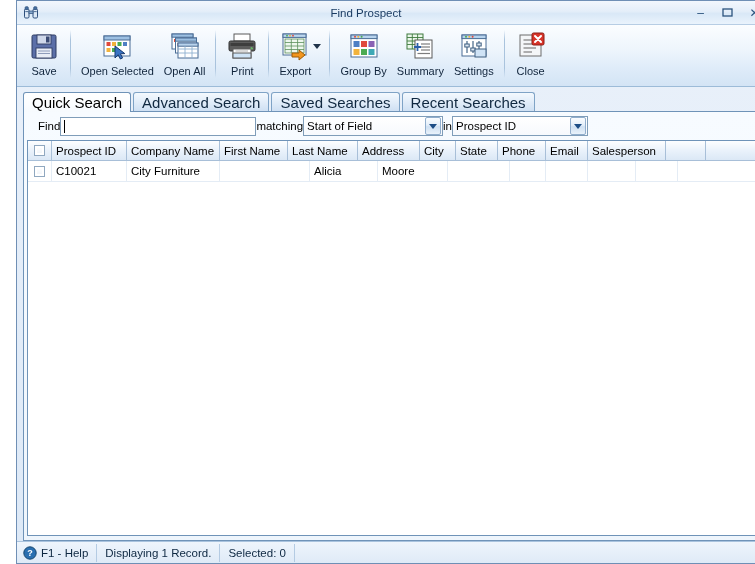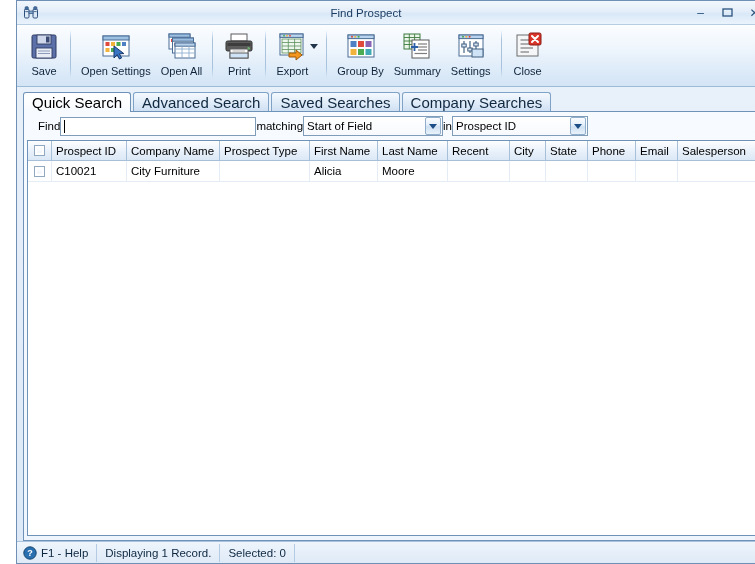--- a/index.html
+++ b/index.html
@@ -339,21 +339,21 @@
           <rect x="3" y="6" width="26" height="4" fill="#9dc0e2" stroke="#4a6d95" stroke-width="1"></rect>
           <rect x="5.5" y="12" width="4" height="4" fill="#e04a3d"></rect>
           <rect x="11" y="12" width="4" height="4" fill="#f2b33c"></rect>
           <rect x="16.5" y="12" width="4" height="4" fill="#4bab52"></rect>
           <rect x="22" y="12" width="4" height="4" fill="#4f80c4"></rect>
           <rect x="5.5" y="18" width="4" height="4" fill="#f2b33c"></rect>
           <rect x="11" y="18" width="4" height="4" fill="#4bab52"></rect>
           <path d="M14 16 L14 28 L17.2 24.7 L19.4 29 L21.6 27.9 L19.4 23.8 L23.8 23.6 Z" fill="#3a74c4" stroke="#16386e" stroke-width="1" stroke-linejoin="round"></path>
         </svg>
       </span>
-      <span class="tb-lbl">Open Settings</span>
+      <span class="tb-lbl">Open Selected</span>
     </div>
 
     <div class="tb-item">
       <span class="tb-ico">
         <svg width="32" height="32" viewBox="0 0 32 32">
           <rect x="3" y="4" width="21" height="15" fill="#ffffff" stroke="#4a6d95" stroke-width="1"></rect>
           <rect x="3" y="4" width="21" height="3.2" fill="#9dc0e2" stroke="#4a6d95" stroke-width="1"></rect>
           <rect x="5" y="9" width="3.4" height="3" fill="#e04a3d"></rect>
             <rect x="9.5" y="9" width="3.4" height="3" fill="#f2b33c"></rect>
             <rect x="14" y="9" width="3.4" height="3" fill="#4bab52"></rect>
@@ -501,21 +501,21 @@
     <div class="tab active">
       <span>Quick Search</span>
     </div>
     <div class="tab">
       <span>Advanced Search</span>
     </div>
     <div class="tab">
       <span>Saved Searches</span>
     </div>
     <div class="tab">
-      <span>Company Searches</span>
+      <span>Recent Searches</span>
     </div>
   </div>
 
   <div id="tabpanel">
 
     <div id="findrow">
       <span class="lbl" style="margin-left:8px;">Find</span>
       <div class="txtbox" id="find-input">
         <span placeholder=""></span>
         <span class="caret-bar"></span>
@@ -540,31 +540,28 @@
       <div id="gridhead">
           <div class="hcell chk" style="width: 24px; flex: 0 0 24px;">
             <span class="gcheck inner"></span>
           </div>
           <div class="hcell" style="width: 75px; flex: 0 0 75px;">
             <span>Prospect ID</span>
           </div>
           <div class="hcell" style="width: 93px; flex: 0 0 93px;">
             <span>Company Name</span>
           </div>
-          <div class="hcell" style="width: 90px; flex: 0 0 90px;">
-            <span>Prospect Type</span>
-          </div>
           <div class="hcell" style="width: 68px; flex: 0 0 68px;">
             <span>First Name</span>
           </div>
           <div class="hcell" style="width: 70px; flex: 0 0 70px;">
             <span>Last Name</span>
           </div>
           <div class="hcell" style="width: 62px; flex: 0 0 62px;">
-            <span>Recent</span>
+            <span>Address</span>
           </div>
           <div class="hcell" style="width: 36px; flex: 0 0 36px;">
             <span>City</span>
           </div>
           <div class="hcell" style="width: 42px; flex: 0 0 42px;">
             <span>State</span>
           </div>
           <div class="hcell" style="width: 48px; flex: 0 0 48px;">
             <span>Phone</span>
           </div>

